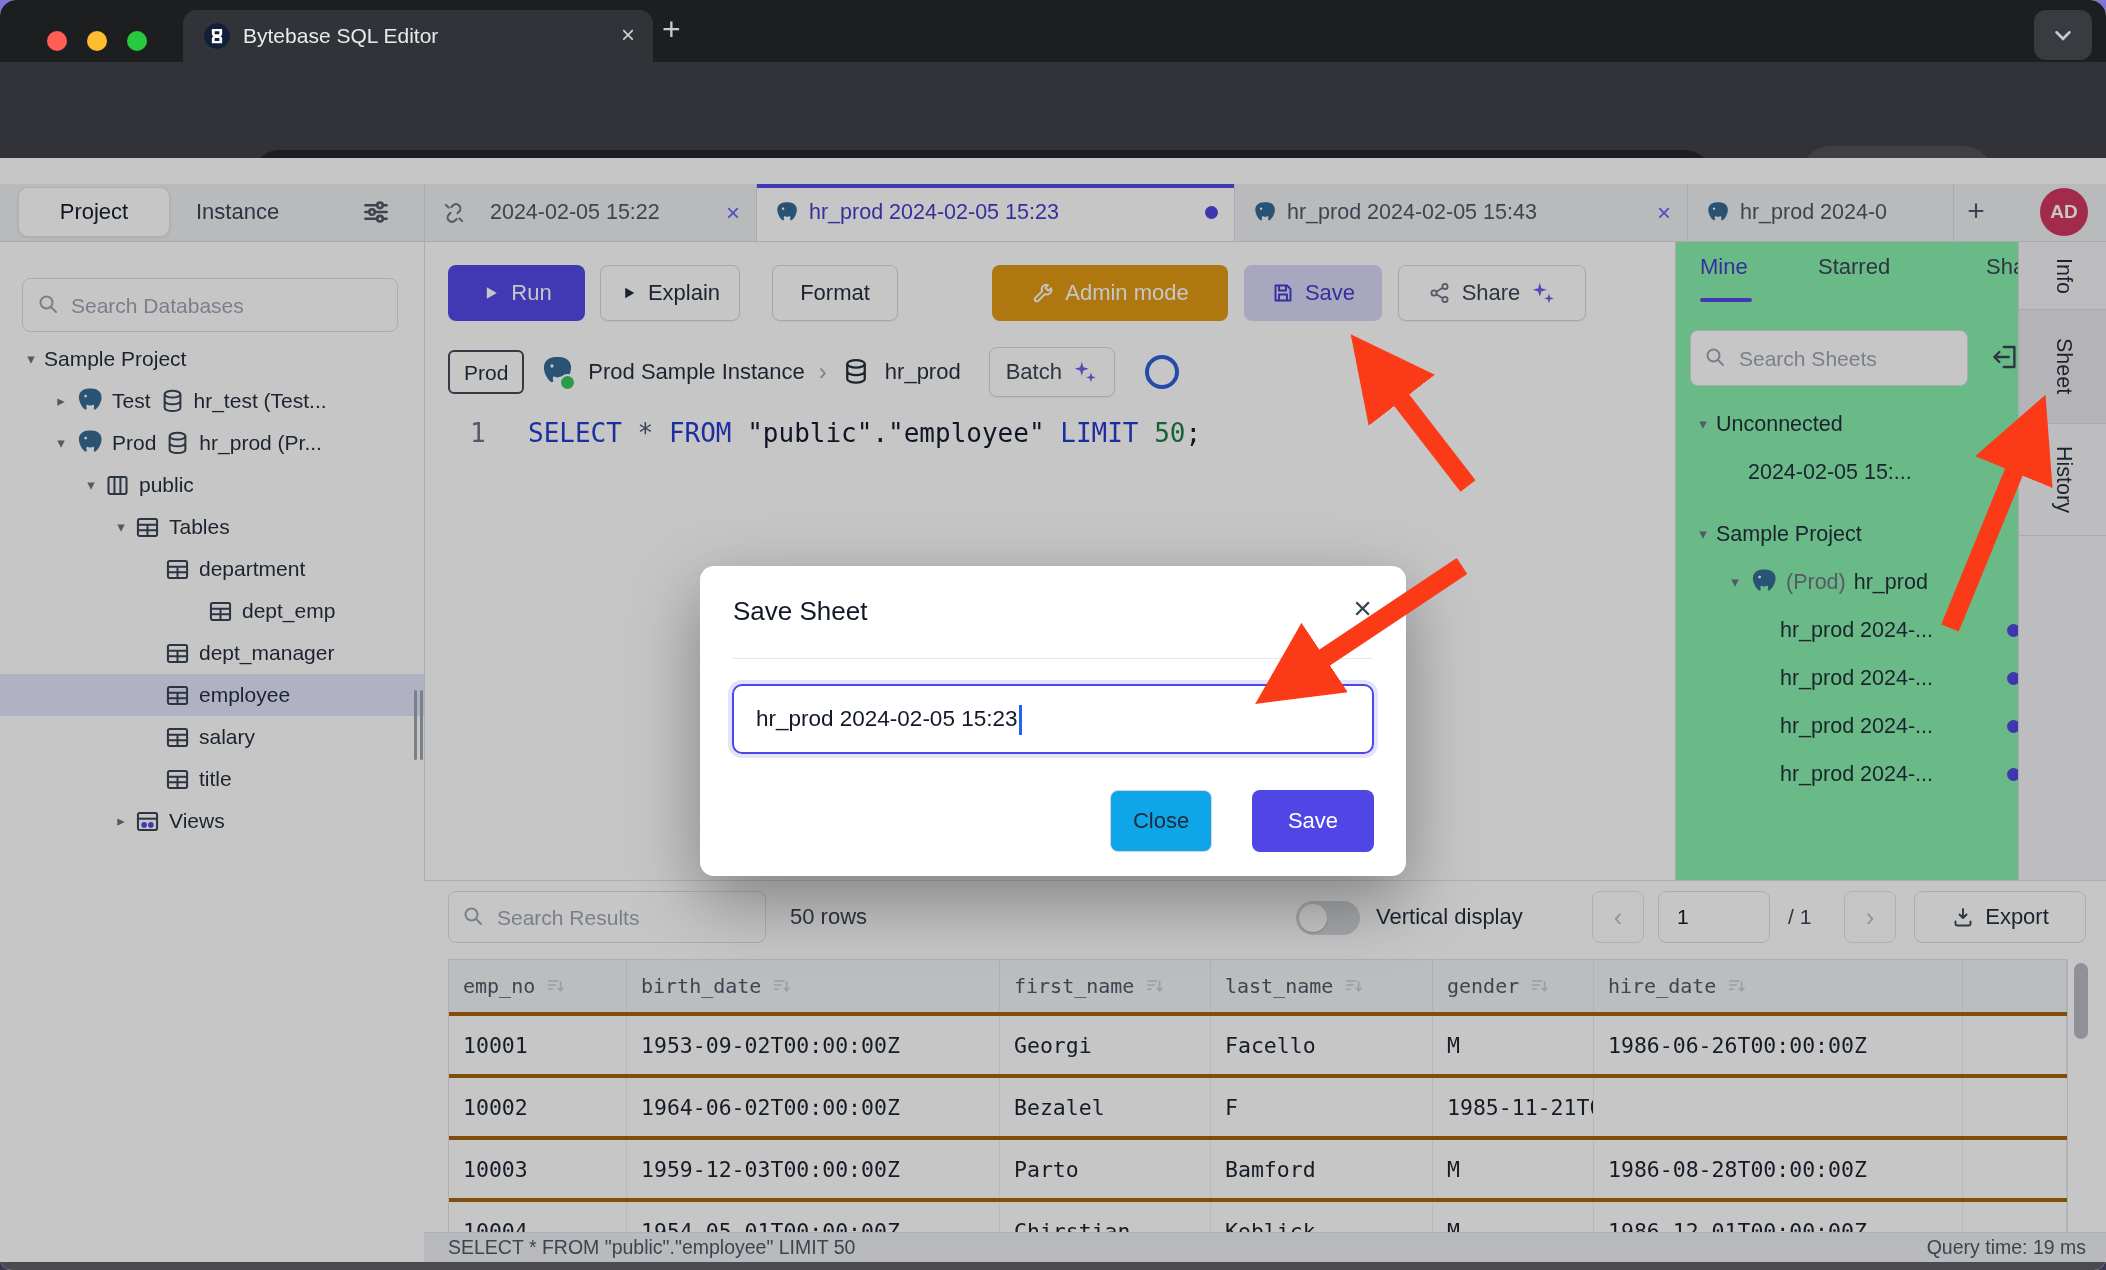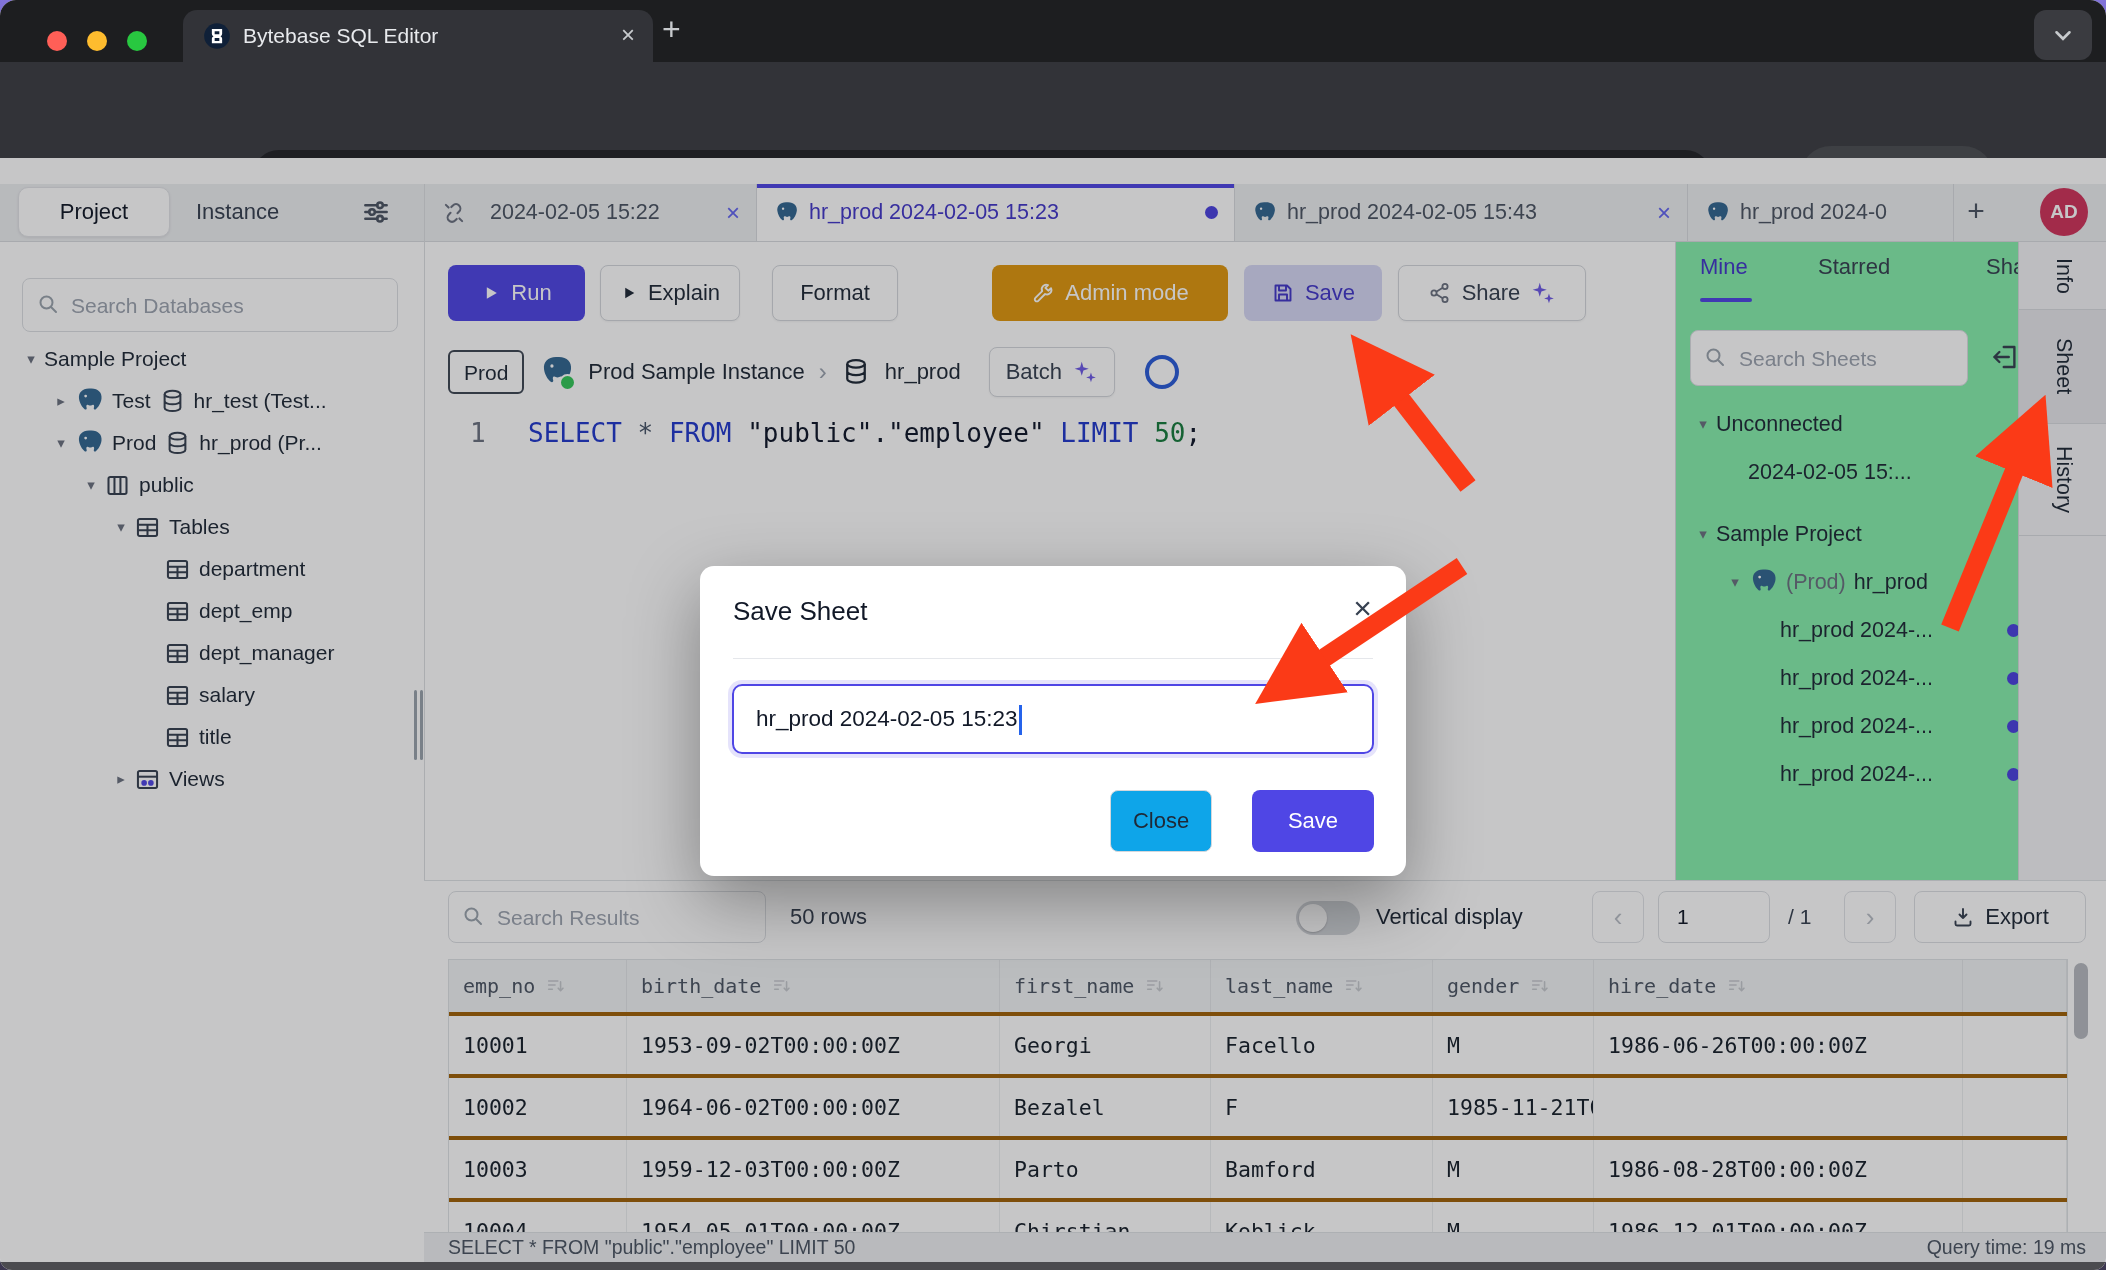--- a/index.html
+++ b/index.html
@@ -340,39 +340,49 @@
           <div class="trow" style="padding-left: 138px;">
             <span class="caret"></span>
             <span class="icn" style="height: 27px; width: 27px;">
               <svg viewBox="0 0 24 24" width="100%" height="100%" fill="none" stroke="#374151" stroke-width="1.8">
                 <rect x="3.5" y="4.5" width="17" height="15" rx="1.5"></rect>
                 <path d="M3.5 9.5h17M3.5 14.5h17M12 9.5v10"></path>
               </svg>
             </span>
             <span class="tseg">department</span>
           </div>
+          <div class="trow" style="padding-left: 138px; margin-left: 43px;">
+            <span class="caret"></span>
+            <span class="icn" style="height: 27px; width: 27px;">
+              <svg viewBox="0 0 24 24" width="100%" height="100%" fill="none" stroke="#374151" stroke-width="1.8">
+                <rect x="3.5" y="4.5" width="17" height="15" rx="1.5"></rect>
+                <path d="M3.5 9.5h17M3.5 14.5h17M12 9.5v10"></path>
+              </svg>
+            </span>
+            <span class="tseg">dept_emp</span>
+          </div>
           <div class="trow" style="padding-left: 138px;">
             <span class="caret"></span>
             <span class="icn" style="height: 27px; width: 27px;">
               <svg viewBox="0 0 24 24" width="100%" height="100%" fill="none" stroke="#374151" stroke-width="1.8">
                 <rect x="3.5" y="4.5" width="17" height="15" rx="1.5"></rect>
                 <path d="M3.5 9.5h17M3.5 14.5h17M12 9.5v10"></path>
               </svg>
             </span>
-            <span class="tseg">dept_emp</span>
-          </div>
-          <div class="trow" style="padding-left: 138px;">
+            <span class="tseg">dept_manager</span>
+          </div>
+          <div class="trow sel" style="padding-left: 138px;">
             <span class="caret"></span>
             <span class="icn" style="height: 27px; width: 27px;">
               <svg viewBox="0 0 24 24" width="100%" height="100%" fill="none" stroke="#374151" stroke-width="1.8">
                 <rect x="3.5" y="4.5" width="17" height="15" rx="1.5"></rect>
                 <path d="M3.5 9.5h17M3.5 14.5h17M12 9.5v10"></path>
               </svg>
             </span>
-            <span class="tseg">dept_manager</span>
+            <span class="tseg">employee</span>
           </div>
           <div class="trow" style="padding-left: 138px;">
             <span class="caret"></span>
             <span class="icn" style="height: 27px; width: 27px;">
               <svg viewBox="0 0 24 24" width="100%" height="100%" fill="none" stroke="#374151" stroke-width="1.8">
                 <rect x="3.5" y="4.5" width="17" height="15" rx="1.5"></rect>
                 <path d="M3.5 9.5h17M3.5 14.5h17M12 9.5v10"></path>
               </svg>
             </span>
             <span class="tseg">salary</span>

